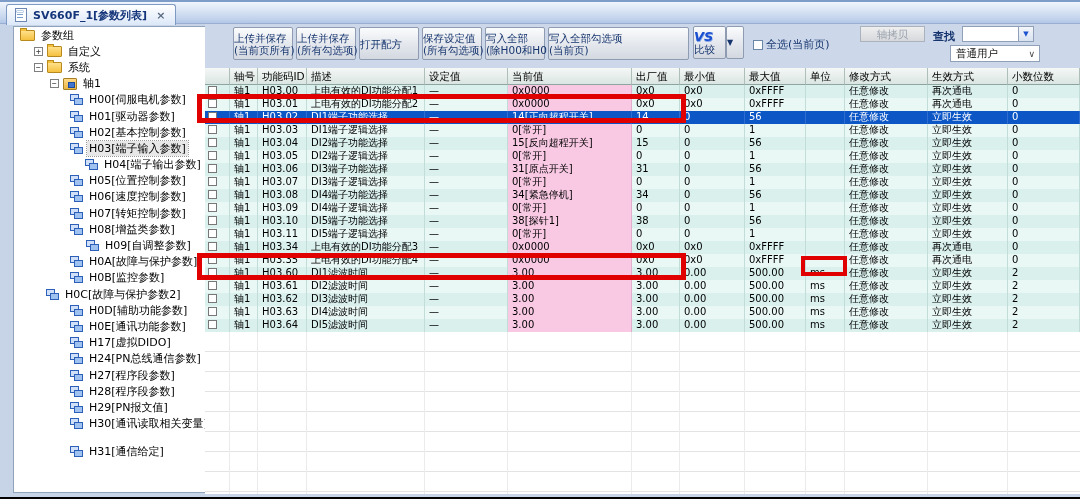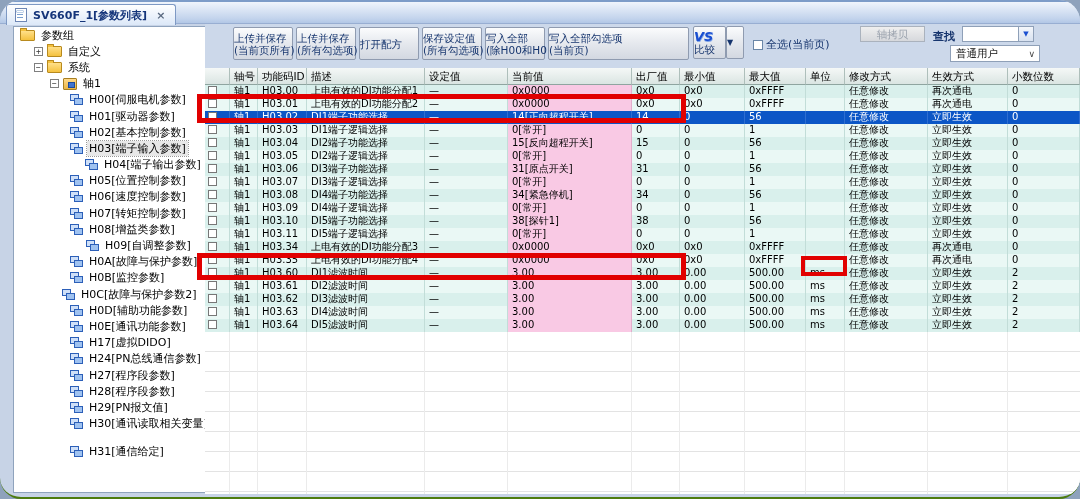--- a/index.html
+++ b/index.html
@@ -1,18 +1,18 @@
 <!DOCTYPE html>
 <html><head>
 <meta charset="utf-8">
 <style>
   html,body{margin:0;padding:0;}
   body{font-family:"DejaVu Sans","Liberation Sans",sans-serif;background:#8ea2bc;}
   #window{position:relative;width:1080px;height:499px;background:#c7d3e6;overflow:hidden;
-          border-bottom:2px solid #4d7c0f;box-sizing:border-box;border-radius:21px;}
+          border-bottom:2px solid #000000;box-sizing:border-box;}
 
   
   #tabbar{position:absolute;left:0;top:0;width:1080px;height:24px;
           background:linear-gradient(#f0f5fc,#c2d3ec 80%,#b2c7e6);
           border-top:2px solid #7d9cc8;border-bottom:1px solid #98aed2;box-sizing:border-box;}
   .tab{position:absolute;left:6px;top:2px;height:21px;display:inline-flex;align-items:center;
        padding:0 10px 0 8px;background:linear-gradient(#ffffff,#dce8f8);
        border:1px solid #7e99c4;border-bottom:none;border-radius:3px 3px 0 0;box-sizing:border-box;}
   .doc-icon{width:10px;height:12px;background:#fff;border:1px solid #6d86b4;position:relative;margin-right:6px;}
   .doc-icon::before{content:"";position:absolute;left:1px;top:2px;width:6px;height:1px;
@@ -202,21 +202,21 @@
           </span>
           <span class="tree-label">H0A[故障与保护参数]</span>
         </div>
         <div class="tree-item" style="padding-left: 56px;">
           <span class="param-icon">
             <i></i>
             <i></i>
           </span>
           <span class="tree-label">H0B[监控参数]</span>
         </div>
-        <div class="tree-item" style="padding-left: 48px;">
+        <div class="tree-item" style="padding-left: 32px;">
           <span class="param-icon">
             <i></i>
             <i></i>
           </span>
           <span class="tree-label">H0C[故障与保护参数2]</span>
         </div>
         <div class="tree-item" style="padding-left: 56px;">
           <span class="param-icon">
             <i></i>
             <i></i>

